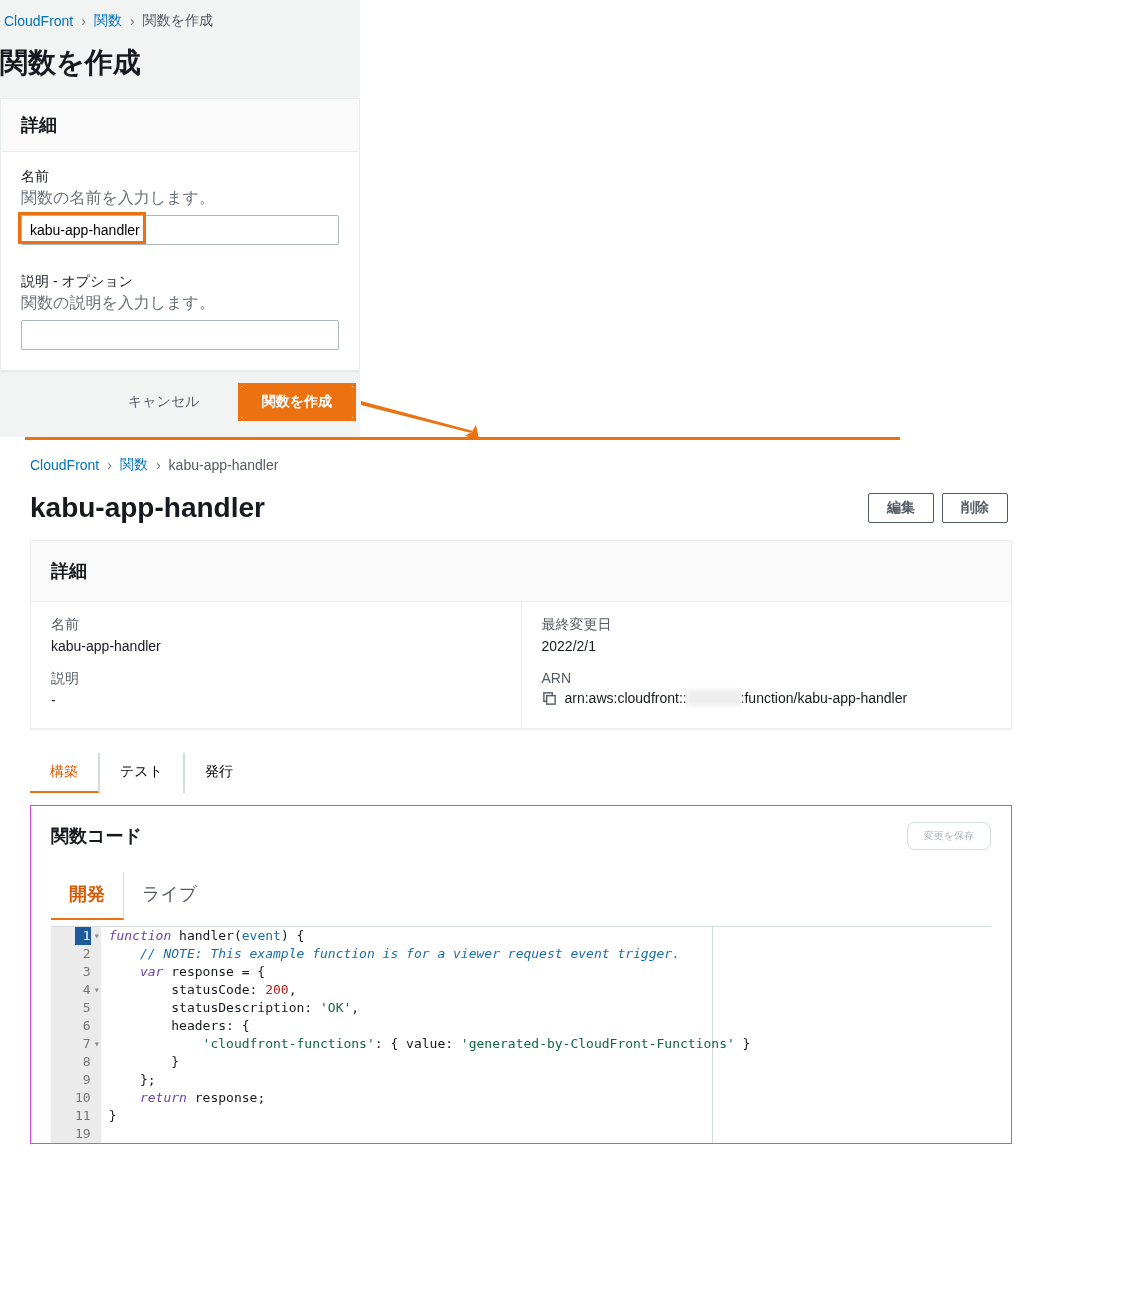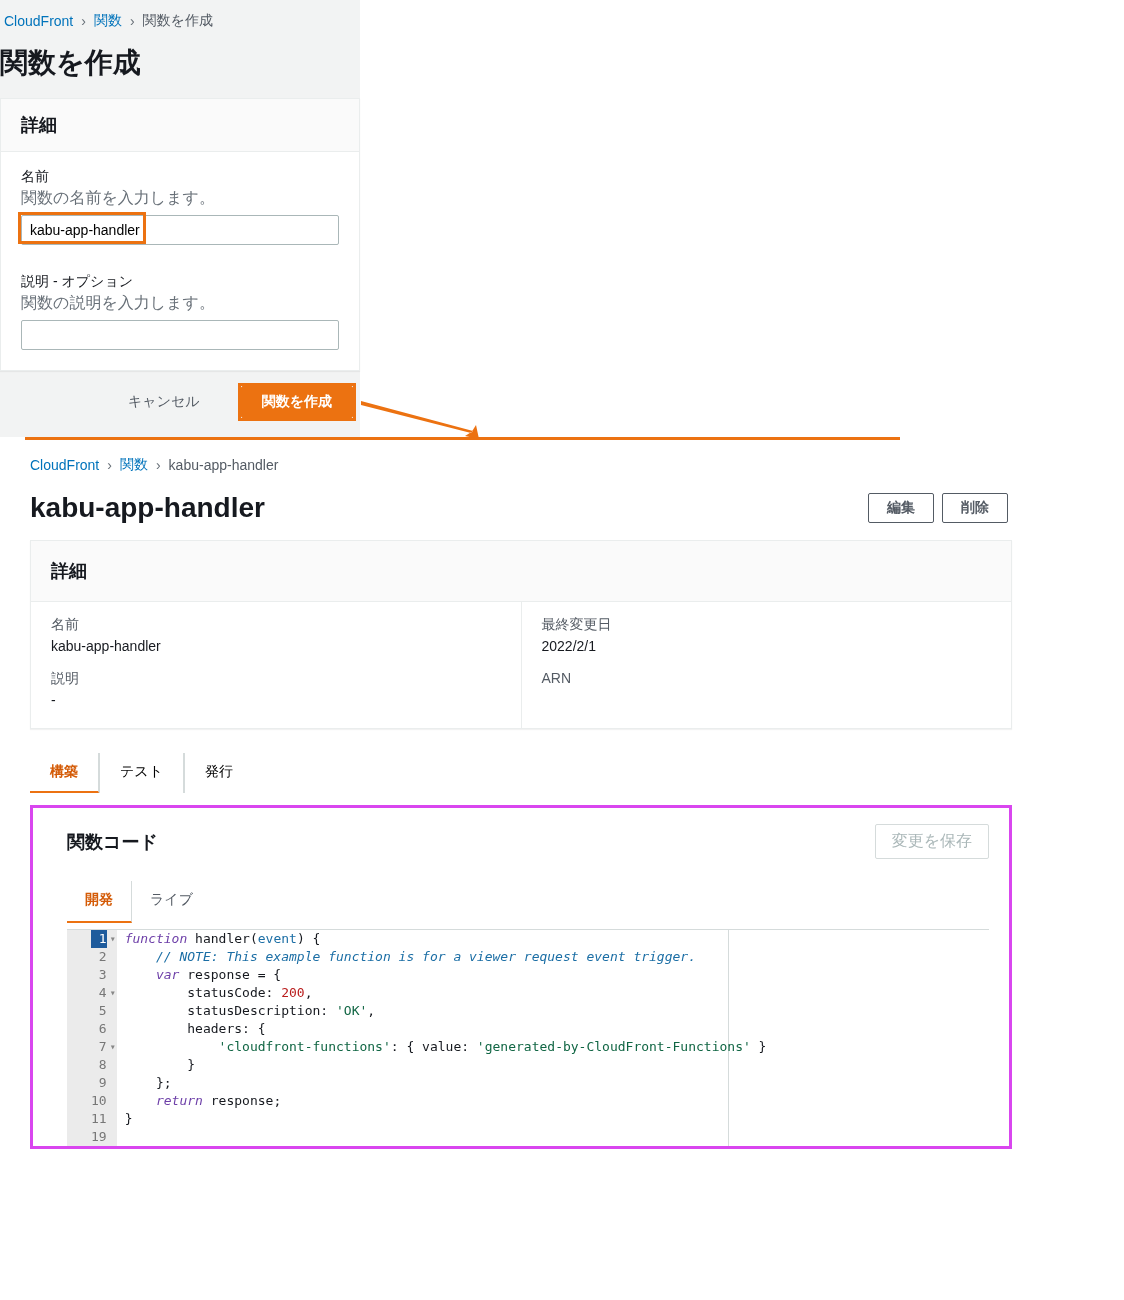--- a/index.html
+++ b/index.html
@@ -57,32 +57,32 @@
 .detail-label { color: #545b64; font-size: 14px; margin-bottom: 4px; }
 .detail-value { font-size: 14px; margin-bottom: 16px; }
 .detail-item:last-child .detail-value { margin-bottom: 0; }
 
 .arn-row { display: flex; align-items: center; gap: 8px; }
 .copy-icon { width: 15px; height: 15px; display: inline-block; }
 .blur { color: #dcdcdc; background: #eee; filter: blur(2px); padding: 0 25px; }
 
 .tabs { display: flex; border-bottom: 0; margin-bottom: 12px; }
 .tab { padding: 10px 20px; border: 1px solid #d5dbdb; border-bottom: none; font-size: 14px; color: #000000; cursor: pointer; background:#fff; }
-.tab.active { color: #d45b07; border-bottom: 2px solid #ec7211; font-weight: 700; border-top:none; border-left:none; border-right:1px solid #d5dbdb; }
+.tab.active { color: #d45b07; border-bottom: 2px solid #ec7211; font-weight: 400; border-top:none; border-left:none; border-right:1px solid #d5dbdb; }
 .tab:not(.active) { border-top:none; border-left:none; }
 .tab + .tab { border-left: 1px solid #d5dbdb; }
 .tabs .tab:last-child { border-right:none; }
 
-.code-panel { border: 3px solid #d946ef; padding-left: 14px; }
+.code-panel { border: 1px solid #d946ef; }
 .code-panel-header { display:flex; justify-content: space-between; align-items:center; padding: 16px 20px; background:#fff; }
 .code-panel-title { font-size: 18px; font-weight: 700; }
-.btn-disabled { background: #fff; border: 1px solid #d5dbdb; color: #aab7b8; padding: 6px 16px; font-size: 16px; border-radius: 2px; cursor: default; }
+.btn-disabled { background: #fff; border: 1px solid #d5dbdb; color: #aab7b8; padding: 6px 16px; font-size: 10px; border-radius: 8px; cursor: default; }
 
 .subtabs { display:flex; padding: 6px 20px 0 20px; }
-.subtab { padding: 10px 18px 12px 18px; font-size: 14px; color:#545b64; cursor:pointer; border-right:1px solid #d5dbdb;font-family:Liberation Serif, serif; }
+.subtab { padding: 10px 18px 12px 18px; font-size: 18px; color:#545b64; cursor:pointer; border-right:1px solid #d5dbdb;font-family:Liberation Serif, serif; }
 .subtab.active { color:#d45b07; font-weight:700; border-bottom: 2px solid #ec7211; }
 .subtab:last-child { border-right:none; }
 
 .editor { margin: 6px 20px 0 20px; border-top: 1px solid #d5dbdb; display:flex; font-family: Menlo, Monaco, Consolas, monospace; font-size: 13px; line-height: 18px; position:relative; }
 .gutter { background: #ebebeb; color: #777; text-align: right; padding: 0 10px 0 24px; user-select: none; }
 .gutter .ln { height: 18px; position:relative; }
 .gutter .fold::after { content: '▾'; position:absolute; right:-9px; font-size:10px; color:#888; }
 .gutter .ln.hl { background: #1e5b9c; color:#fff; }
 .code-lines { padding: 0 8px; flex:1; border-right:1px solid #d5dbdb; max-width:612px; }
 .code-lines .cl { height: 18px; white-space: pre; }
@@ -177,20 +177,31 @@
           <div class="detail-value">-</div>
         </div>
       </div>
       <div class="detail-col">
         <div class="detail-item">
           <div class="detail-label">最終変更日</div>
           <div class="detail-value">2022/2/1</div>
         </div>
         <div class="detail-item">
           <div class="detail-label">ARN</div>
+          <div class="detail-value arn-row">
+            <span class="copy-icon">
+              <svg viewBox="0 0 16 16" width="15" height="15">
+                  <rect x="2" y="2" width="9" height="9" fill="none" stroke="#545b64" stroke-width="1.5"></rect>
+                  <rect x="5" y="5" width="9" height="9" fill="#fff" stroke="#545b64" stroke-width="1.5"></rect>
+                </svg>
+            </span>
+            <span>
+              <span>arn:aws:cloudfront::</span><span class="blur">  </span><span>:function/kabu-app-handler</span>
+            </span>
+          </div>
         </div>
       </div>
     </div>
   </div>
 
   <div class="tabs">
     <div class="tab active">構築</div>
     <div class="tab">テスト</div>
     <div class="tab">発行</div>
   </div>

